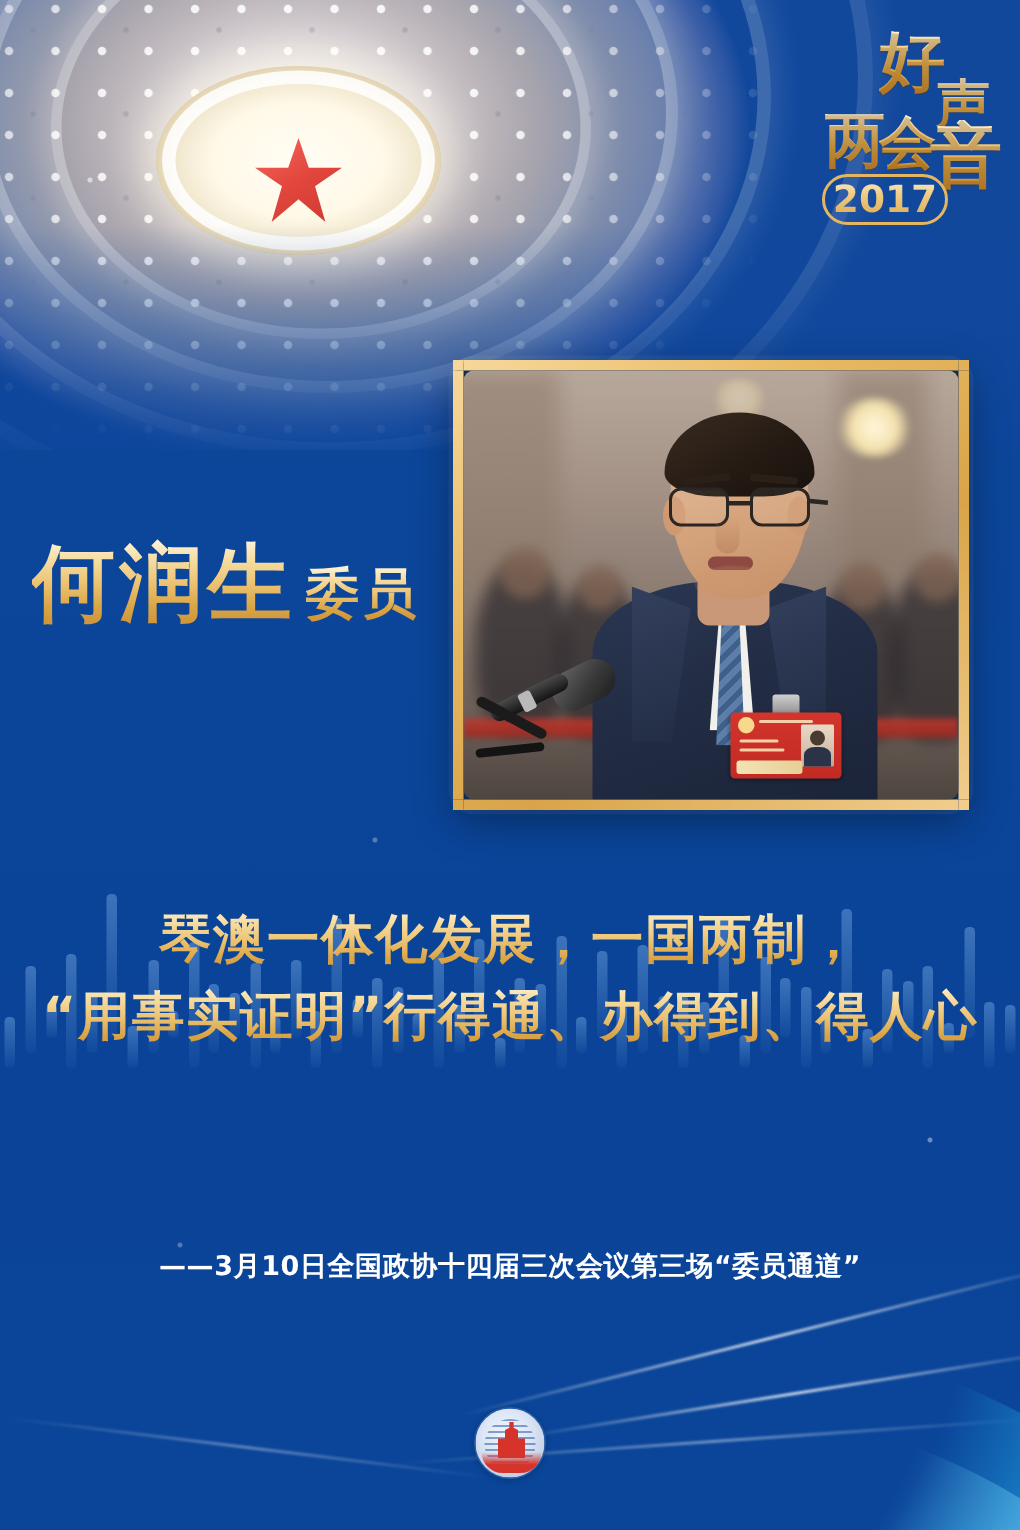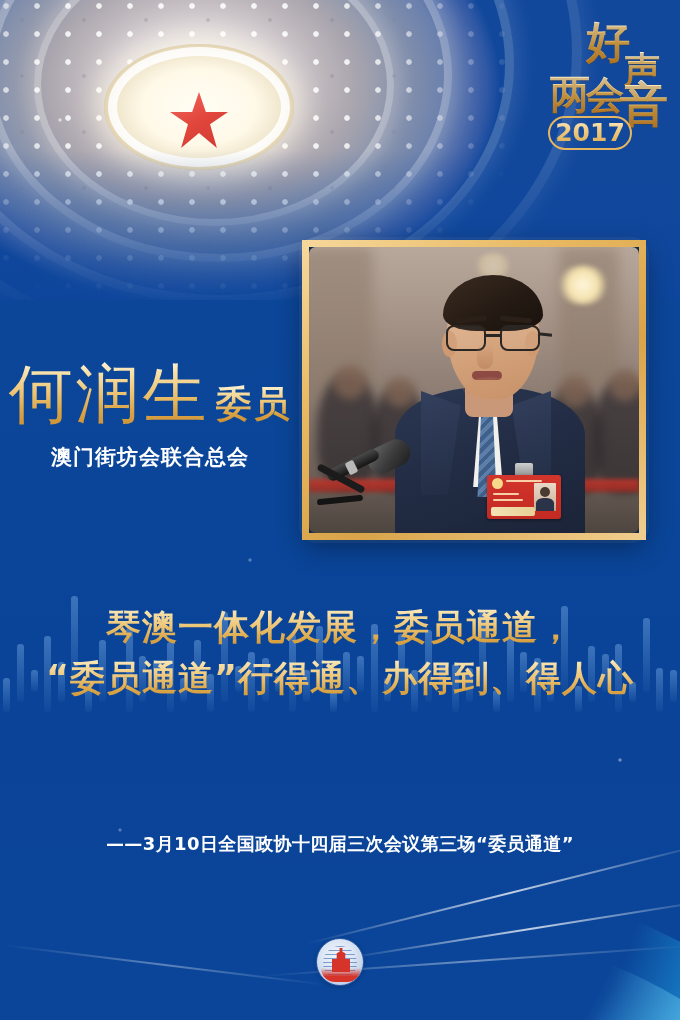--- a/index.html
+++ b/index.html
@@ -402,22 +402,22 @@
     line-height: 1;
   }
   .gold-text {
     background: linear-gradient(to bottom, #fff9e8 0%, #f7e0a8 22%, #edc474 48%, #dba647 72%, #c98c30 100%);
     -webkit-background-clip: text;
     background-clip: text;
     color: transparent;
     -webkit-text-fill-color: transparent;
   }
   .name-main {
-    font-size: 64px;
-    font-weight: 400;
+    font-size: 56px;
+    font-weight: 700;
     letter-spacing: 3px;
     vertical-align: baseline;
   }
   .name-suffix {
     font-size: 36px;
     font-weight: 900;
     letter-spacing: 2px;
     margin-left: 6px;
   }
   .name-org {
@@ -625,21 +625,20 @@
       <div class="mic-ring"></div>
       <div class="mic-stand"></div>
       <div class="mic-stand2"></div>
     </div>
   </div>
 
   <div class="name-block">
     <span class="name-row">
       <span class="gold-text name-main">何润生</span><span class="gold-text name-suffix">委员</span>
     </span>
-    <div class="name-org">澳门街坊会联合总会</div>
   </div>
 
   <div class="waveform">
       <div class="wbar" style="left: 3.3px; height: 34px; bottom: 18px;"></div>
       <div class="wbar" style="left: 16.9px; height: 58px; bottom: 28px;"></div>
       <div class="wbar" style="left: 30.5px; height: 22px; bottom: 38px;"></div>
       <div class="wbar" style="left: 44.1px; height: 76px; bottom: 18px;"></div>
       <div class="wbar" style="left: 57.7px; height: 40px; bottom: 28px;"></div>
       <div class="wbar" style="left: 71.3px; height: 96px; bottom: 38px;"></div>
       <div class="wbar" style="left: 84.9px; height: 28px; bottom: 18px;"></div>
@@ -682,22 +681,22 @@
       <div class="wbar" style="left: 588.1px; height: 56px; bottom: 28px;"></div>
       <div class="wbar" style="left: 601.7px; height: 38px; bottom: 38px;"></div>
       <div class="wbar" style="left: 615.3px; height: 68px; bottom: 18px;"></div>
       <div class="wbar" style="left: 628.9px; height: 20px; bottom: 28px;"></div>
       <div class="wbar" style="left: 642.5px; height: 74px; bottom: 38px;"></div>
       <div class="wbar" style="left: 656.1px; height: 44px; bottom: 18px;"></div>
       <div class="wbar" style="left: 669.7px; height: 32px; bottom: 28px;"></div>
     </div>
 
   <div class="quote">
-    <span class="quote-line gold-text">琴澳一体化发展，委员通道，</span>
-    <span class="quote-line gold-text">“委员通道”行得通、办得到、得人心</span>
+    <span class="quote-line gold-text">琴澳一体化发展，一国两制，</span>
+    <span class="quote-line gold-text">“用事实证明”行得通、办得到、得人心</span>
   </div>
 
   <div class="caption">——3月10日全国政协十四届三次会议第三场“委员通道”</div>
 
   <div class="waves">
     <div class="wave wv1"></div>
     <div class="wave wv2"></div>
     <div class="wave wv3"></div>
     <div class="wave-streak ws1"></div>
     <div class="wave-streak ws2"></div>

